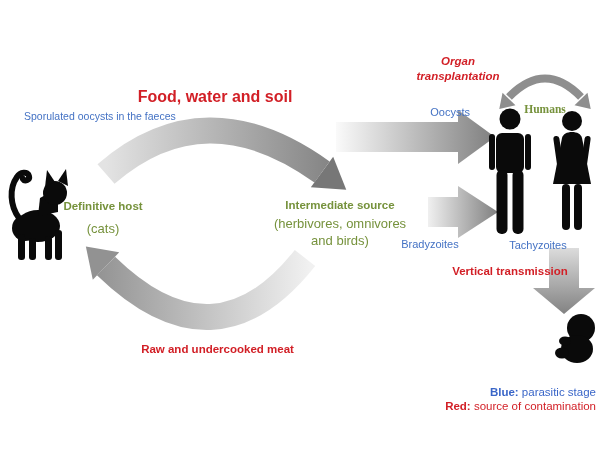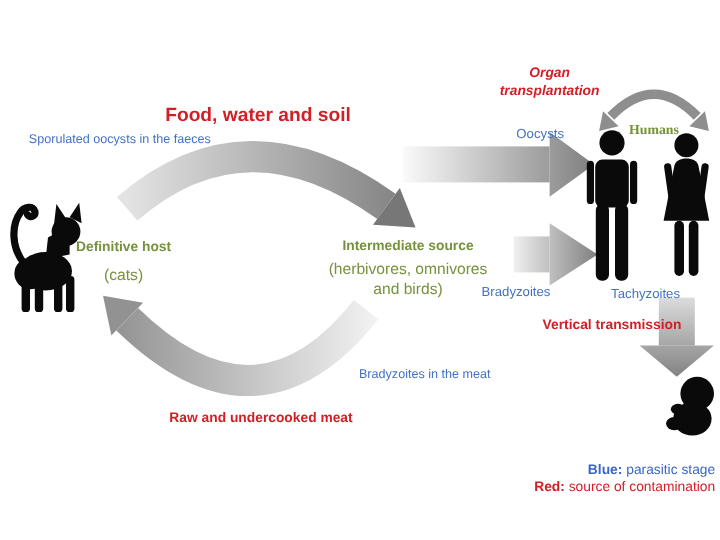--- a/index.html
+++ b/index.html
@@ -132,21 +132,20 @@
   <div class="lbl green center" style="left:270px;top:216px;width:140px;">(herbivores, omnivores</div>
 
   <div class="lbl red-b center wrap" style="left:402px;top:54px;width:112px;line-height:15px;font-style:italic;">Organ transplantation</div>
   <div class="lbl blue center" style="left:390px;top:106px;width:80px;font-size:11px;text-align:right;">Oocysts</div>
   <div class="lbl blue center" style="left:390px;top:238px;width:80px;font-size:11px;">Bradyzoites</div>
 
   <div class="lbl green-b center" style="left:505px;top:102px;width:80px;font-family:Liberation Serif, serif;">Humans</div>
   <div class="lbl blue center" style="left:498px;top:239px;width:80px;font-size:11px;">Tachyzoites</div>
   <div class="lbl red-b center" style="left:445px;top:264px;width:130px;">Vertical transmission</div>
 
-  <div class="lbl blue center" style="left:284px;top:306px;width:140px;">Bradyzoites in the meat</div>
   <div class="lbl red-b center" style="left:135px;top:342px;width:165px;">Raw and undercooked meat</div>
 
   <div class="legend">
     <div class="row c-blue"><span class="pfx">Blue:</span><span>  parasitic stage</span></div>
     <div class="row c-red"><span class="pfx">Red:</span><span> source of contamination</span></div>
   </div>
 
 </div>
 
 </body></html>

